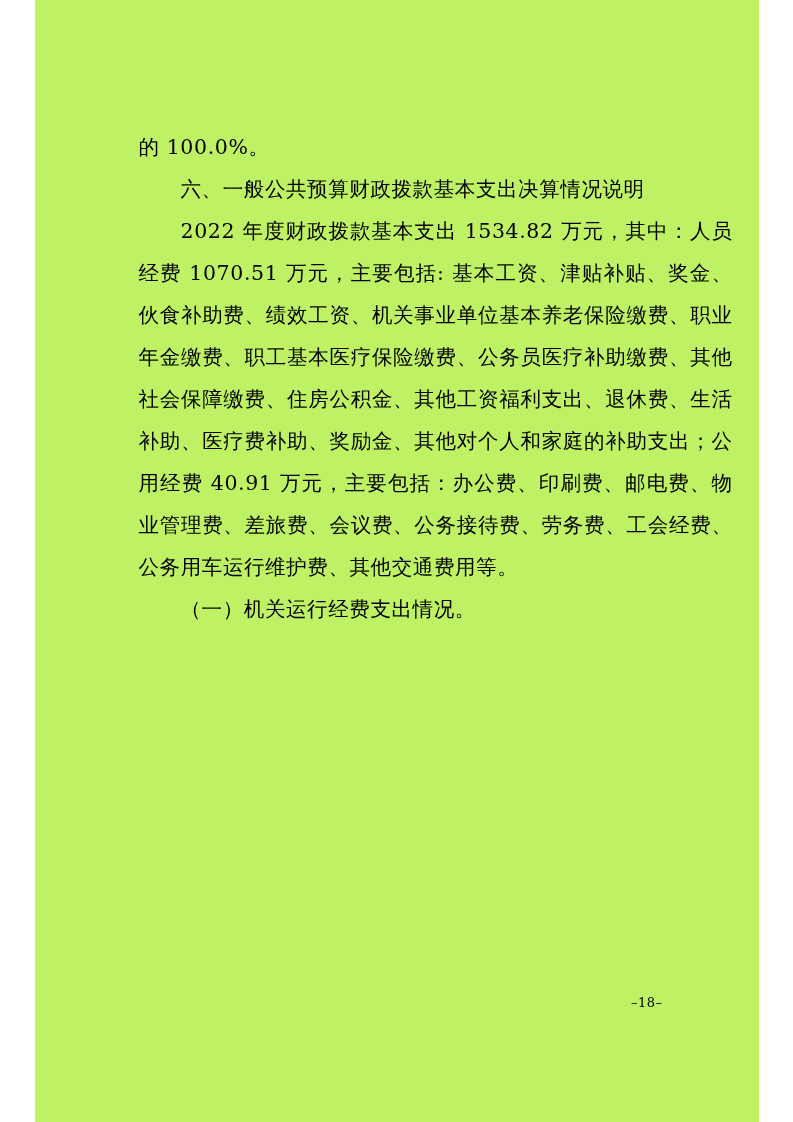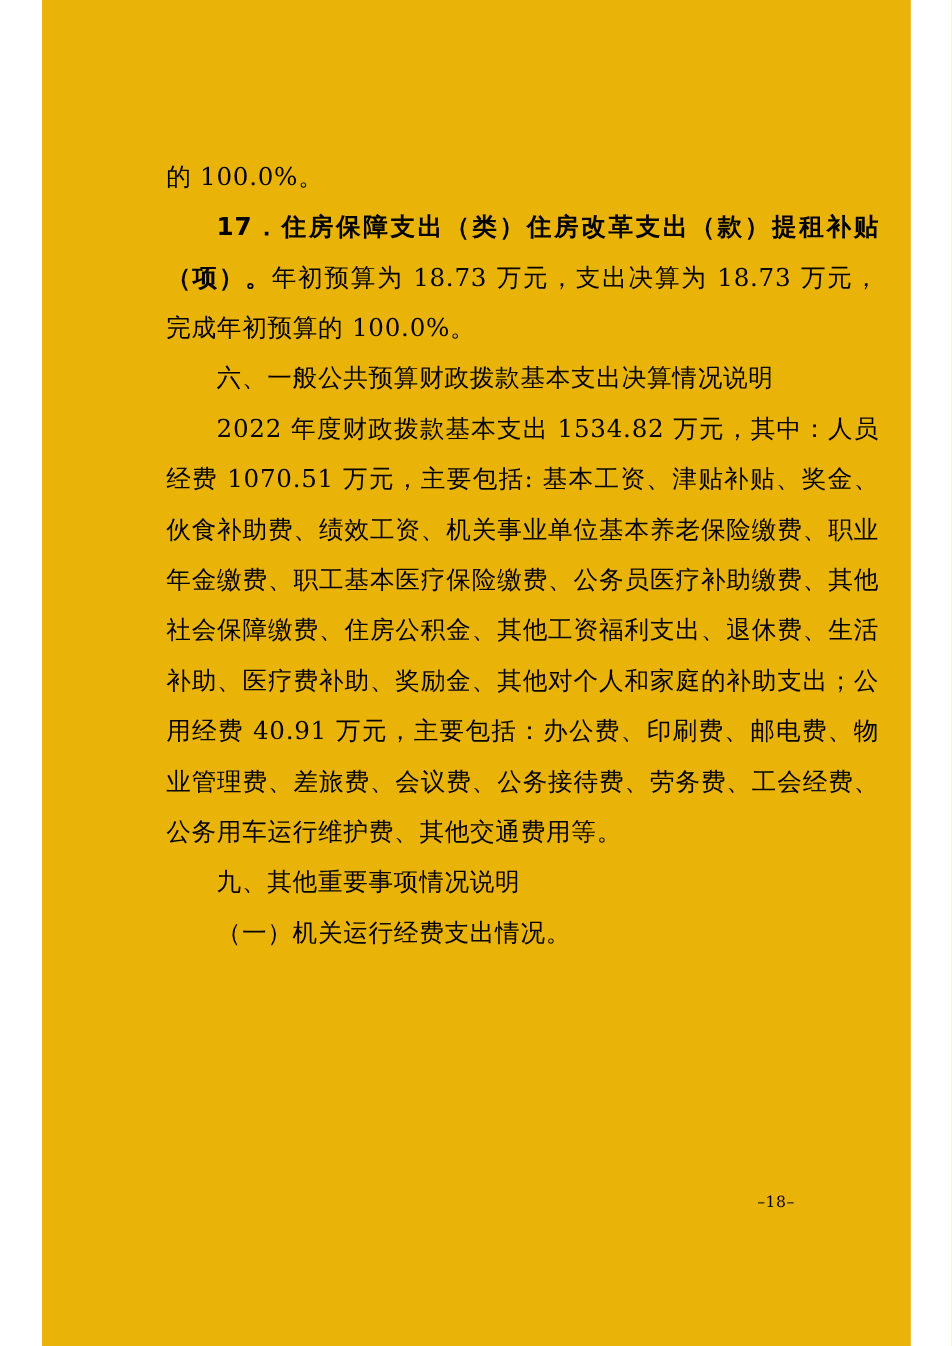--- a/index.html
+++ b/index.html
@@ -8,21 +8,21 @@
     background: #ffffff;
   }
   body {
     font-family: "DejaVu Serif", "Liberation Serif", serif;
     color: #000000;
   }
   .page {
     position: relative;
     width: 724px;
     height: 1122px;
-    background: #eab308;
+    background: #bef264;
     margin: 0 auto;
     overflow: hidden;
   }
   .content {
     position: absolute;
     left: 104px;
     top: 126px;
     width: 594px;
   }
   .para {
@@ -60,30 +60,28 @@
   }
 </style>
 </head>
 <body>
 
 <div class="page">
   <div class="content">
 
     <p class="para">的 100.0%。</p>
 
-    <p class="para indent"><span class="bold-inline">17．住房保障支出（类）住房改革支出（款）提租补贴（项）。</span><span>年初预算为 18.73 万元，支出决算为 18.73 万元，完成年初预算的 100.0%。</span></p>
 
     <p class="heading">六、一般公共预算财政拨款基本支出决算情况说明</p>
 
     <p class="para indent">2022 年度财政拨款基本支出 1534.82 万元，其中：人员经费 1070.51 万元，主要包括: 基本工资、津贴补贴、奖金、伙食补助费、绩效工资、机关事业单位基本养老保险缴费、职业年金缴费、职工基本医疗保险缴费、公务员医疗补助缴费、其他社会保障缴费、住房公积金、其他工资福利支出、退休费、生活补助、医疗费补助、奖励金、其他对个人和家庭的补助支出；公用经费 40.91 万元，主要包括：办公费、印刷费、邮电费、物业管理费、差旅费、会议费、公务接待费、劳务费、工会经费、公务用车运行维护费、其他交通费用等。</p>
 
 
 
 
 
-    <p class="heading">九、其他重要事项情况说明</p>
 
     <p class="heading">（一）机关运行经费支出情况。</p>
 
   </div>
 
   <div class="pagenum">–18–</div>
 </div>
 
 </body></html>

